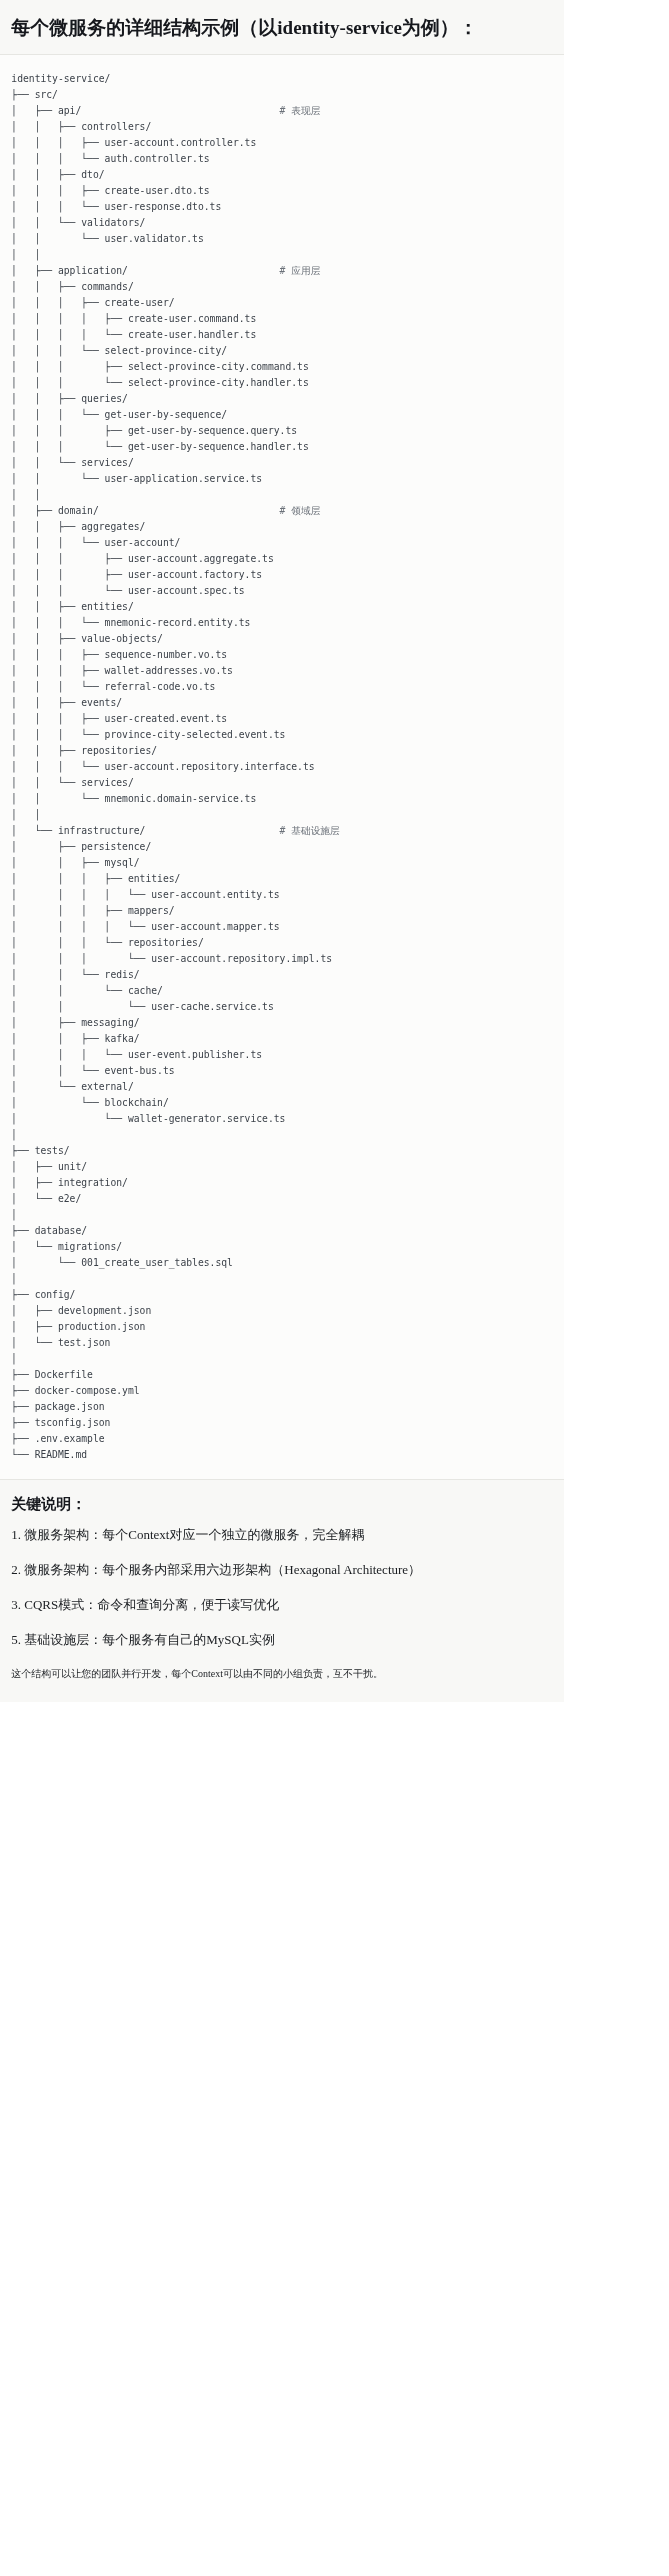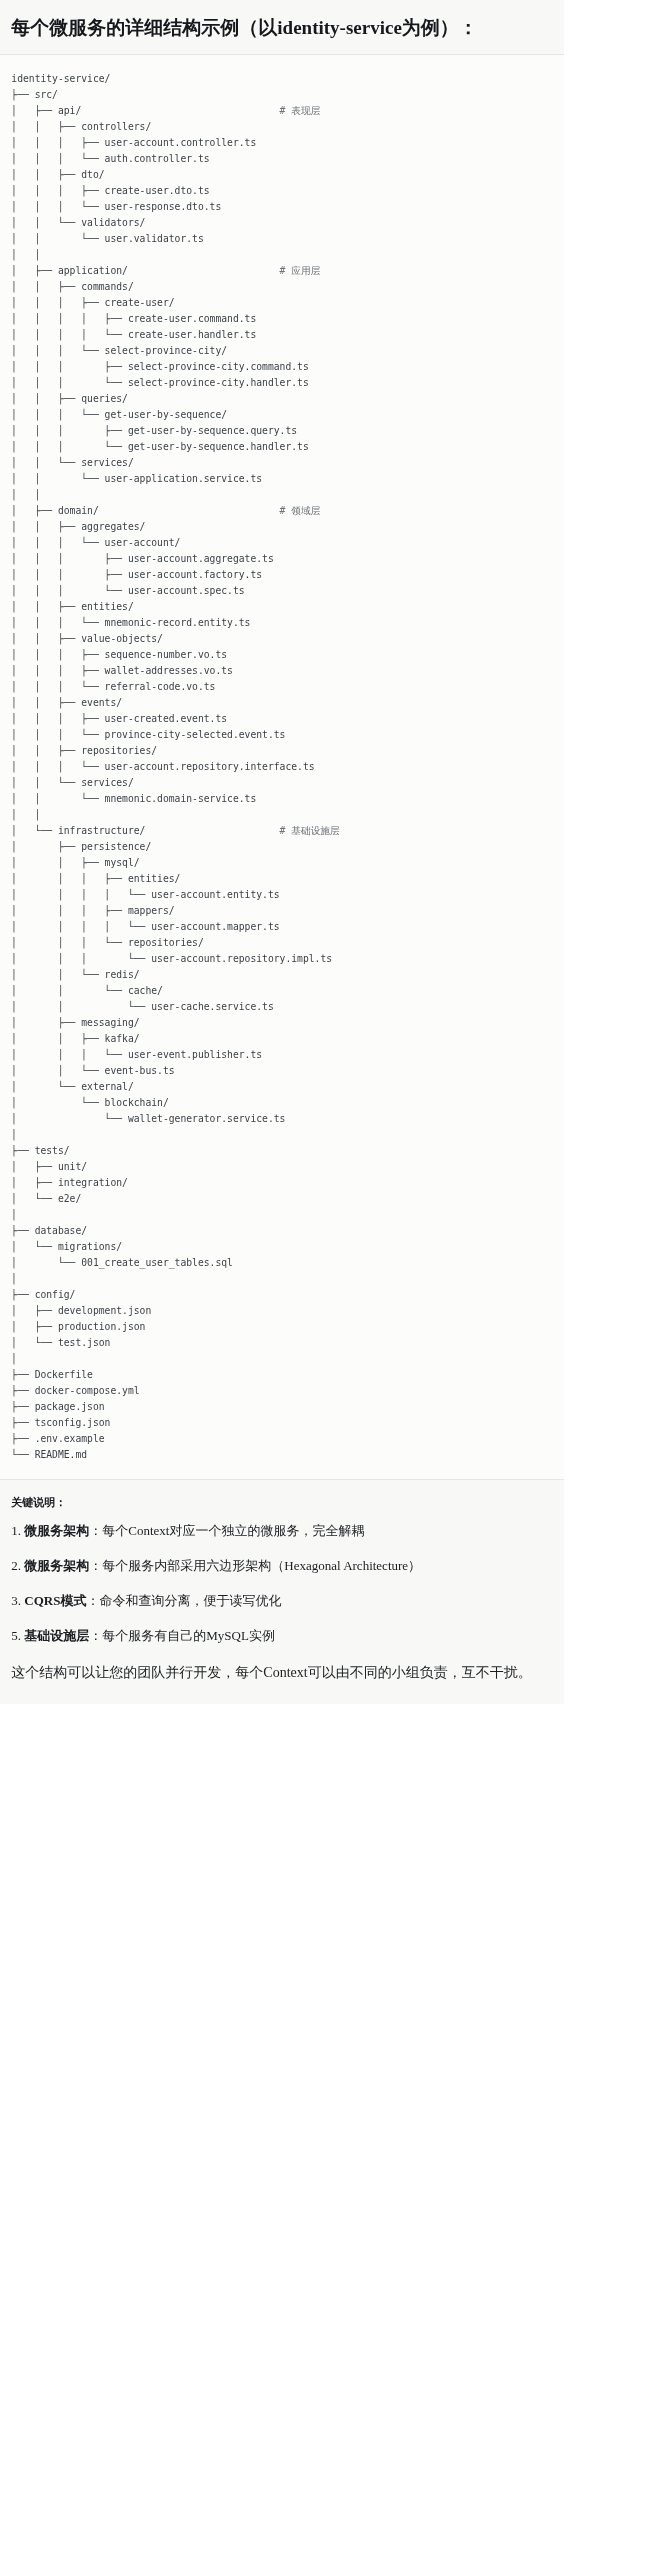--- a/index.html
+++ b/index.html
@@ -59,46 +59,46 @@
   
   .notes-band {
     background: #f8f8f6;
     padding: 15px 11.3px 16.3px 11.3px;
     box-sizing: border-box;
   }
   .notes-title {
     margin: 0 0 11.3px 0;
     font-family: Liberation Mono, monospace;
     font-weight: bold;
-    font-size: 11px;
+    font-size: 15px;
     color: #16181d;
   }
   ol.notes-list {
     margin: 0;
     padding: 0;
     list-style: none;
     counter-reset: noteidx;
   }
   ol.notes-list li {
     font-family: "Liberation Serif", serif;
     font-size: 13px;
     line-height: 1.45;
     color: #1b1e22;
     margin-bottom: 16.3px;
   }
   ol.notes-list li .num {
     font-family: "Liberation Serif", serif;
   }
   ol.notes-list li .lead {
-    font-weight: bold;
+    font-weight: normal;
   }
   .closing {
     margin: 5px 0 4px 0;
     font-family: "Liberation Serif", serif;
-    font-size: 14px;
+    font-size: 10px;
     line-height: 1.5;
     color: #1b1e22;
   }
 </style>
 </head>
 <body>
 
 <div class="page">
 
   <div class="header-band">

